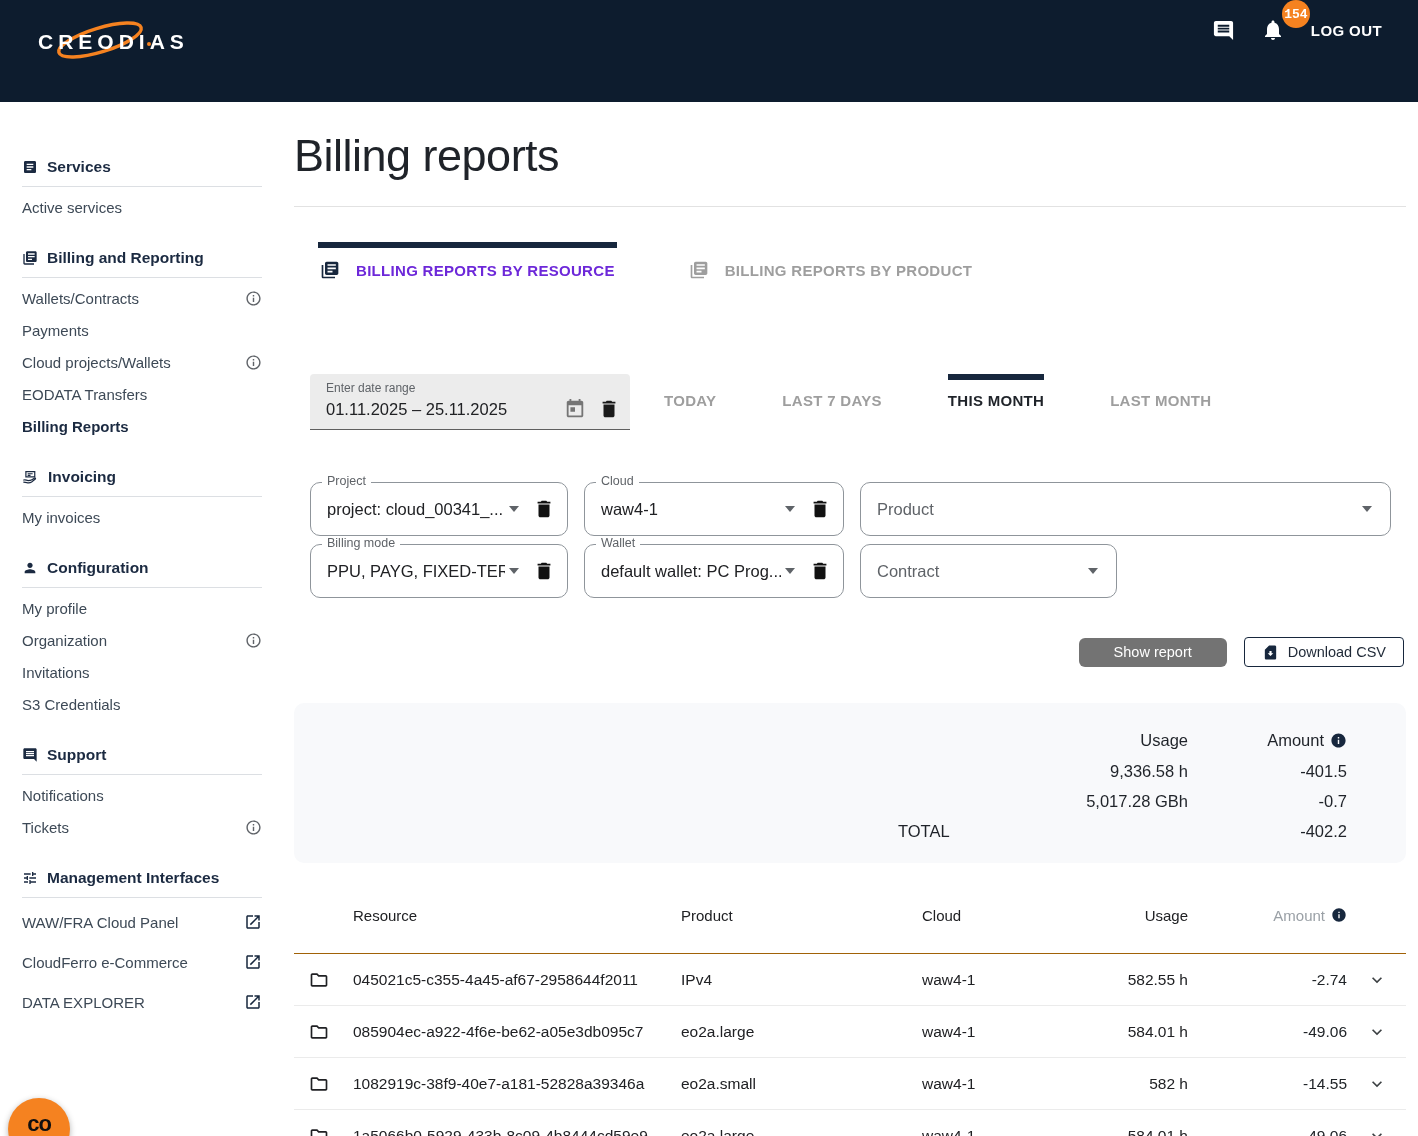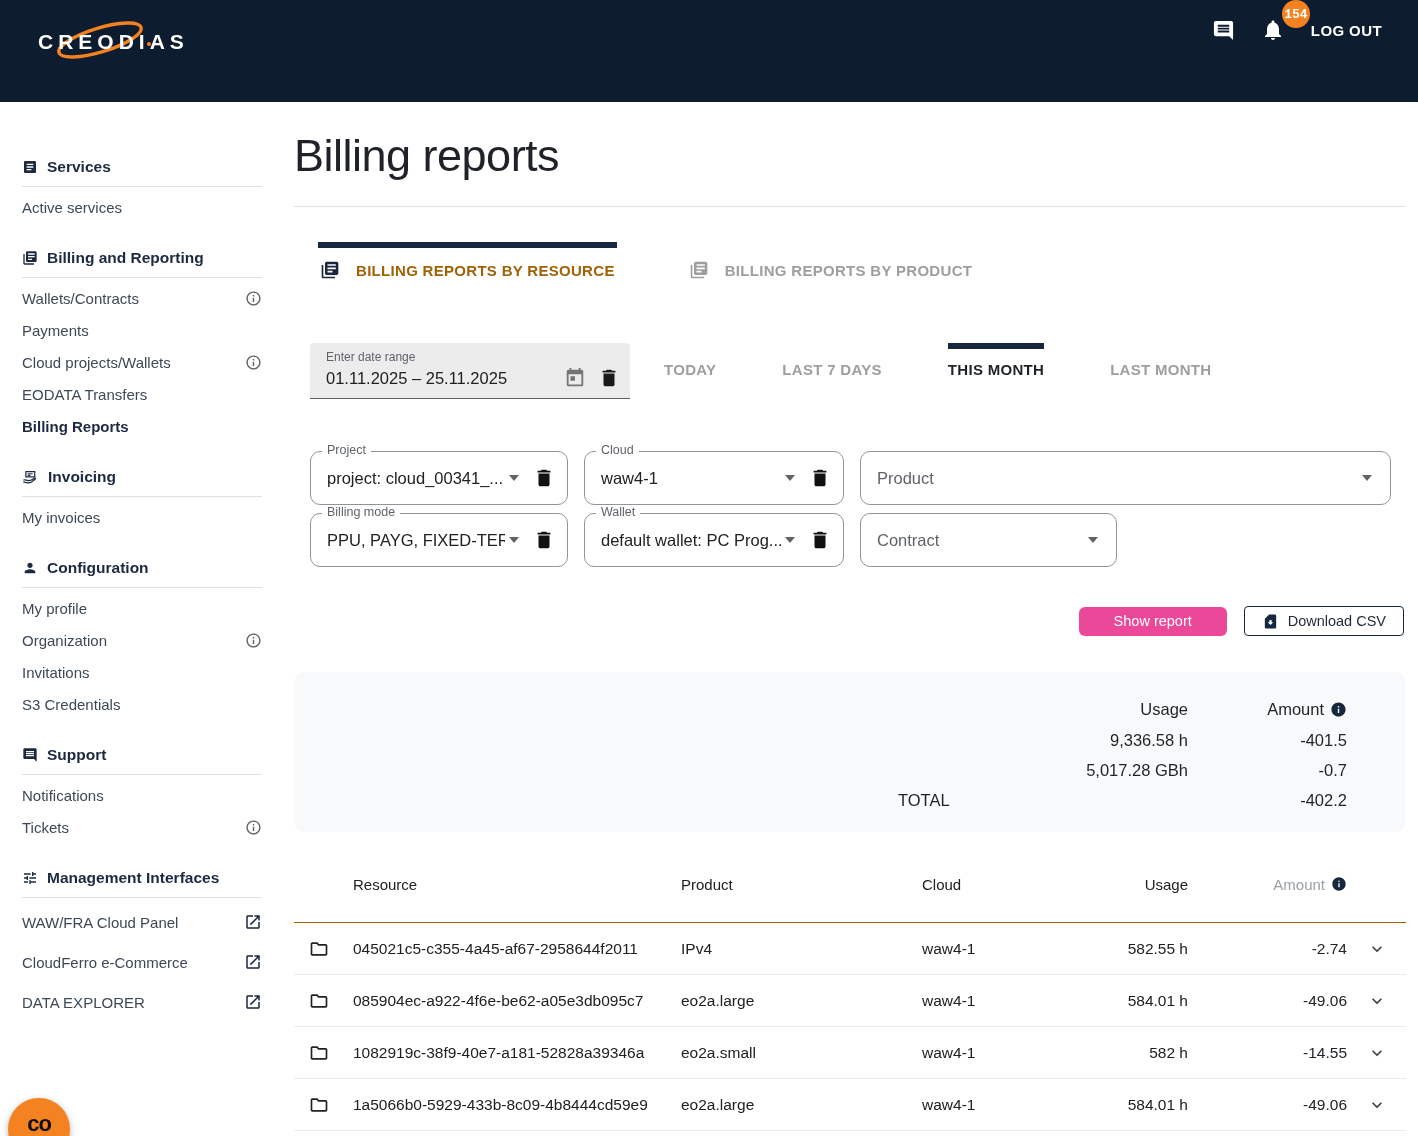--- a/index.html
+++ b/index.html
@@ -42,24 +42,24 @@
   
   .main { flex:1; padding-right:12px; }
   h1 { margin-top:28px; font-size:45px; font-weight:300; letter-spacing:-.5px; color:#1f2329; }
   .title-div { border-top:1px solid #e2e2e2; margin-top:24px; }
 
   .tabs { display:flex; gap:70px; margin-top:35px; padding-left:24px; }
   .tab { display:flex; align-items:center; gap:16px; border-top:6px solid transparent;
     padding:12px 2px 10px; font-size:15px; font-weight:700; letter-spacing:.3px;
     color:#9e9e9e; cursor:pointer; }
   .tab .ico { display:flex; color:#9e9e9e; }
-  .tab.active { color:#a16207; border-top-color:#17273d; }
+  .tab.active { color:#6d28d9; border-top-color:#17273d; }
   .tab.active .ico { color:#17273d; }
 
-  .date-row { display:flex; margin-top:53px; padding-left:16px; }
+  .date-row { display:flex; margin-top:84px; padding-left:16px; }
   .date-input { width:320px; height:56px; background:#ececec; border-radius:4px 4px 0 0;
     border-bottom:1px solid #5f5f5f; padding:7px 10px 0 16px; cursor:pointer; }
   .d-label { font-size:12px; color:#5f6368; }
   .d-row { display:flex; align-items:center; margin-top:3px; }
   .d-value { flex:1; font-size:16.5px; color:#202124; }
   .d-row .icon-btn { margin-left:12px; }
   .d-row .cal { color:#757575; } .d-row .tr { color:#1a1a1a; }
 
   .quick-ranges { display:flex; gap:66px; margin-left:34px; }
   .qr { border-top:6px solid transparent; padding-top:12px; font-size:15px; font-weight:700;
@@ -74,21 +74,21 @@
   .f-label { position:absolute; top:-9px; left:11px; background:#fff; padding:0 5px;
     font-size:12.5px; color:#5f6368; }
   .f-value { flex:1; font-size:16.5px; color:#202124; white-space:nowrap; overflow:hidden; }
   .f-value.ph { color:#5f6368; }
   .caret { width:0; height:0; border-left:5px solid transparent; border-right:5px solid transparent;
     border-top:6px solid #5f6368; margin:0 6px 0 4px; flex:0 0 auto; }
   .trash-btn { background:none; border:0; cursor:pointer; color:#111; display:flex; margin-left:8px; }
 
   .actions { display:flex; justify-content:flex-end; align-items:center; gap:17px;
     margin-top:39px; padding-right:2px; }
-  .btn-primary { width:148px; height:29px; background:#ec4899; color:#fff; border:0;
+  .btn-primary { width:148px; height:29px; background:#737373; color:#fff; border:0;
     border-radius:6px; font-size:14.5px; font-family:inherit; cursor:pointer; }
   .btn-outline { height:30px; background:#fff; color:#1f2937; border:1px solid #17273d;
     border-radius:4px; font-size:14.5px; font-family:inherit; cursor:pointer;
     display:flex; align-items:center; gap:9px; padding:0 17px; }
   .btn-outline .ico { color:#17273d; display:flex; }
 
   .summary-card { margin-top:36px; height:160px; background:#f8f9fb; border-radius:10px;
     padding:21px 59px 0 0; }
   .sum-row { display:flex; justify-content:flex-end; align-items:center; height:30px; }
   .cell-usage { width:290px; text-align:right; font-size:16.5px; color:#1f2329; }

